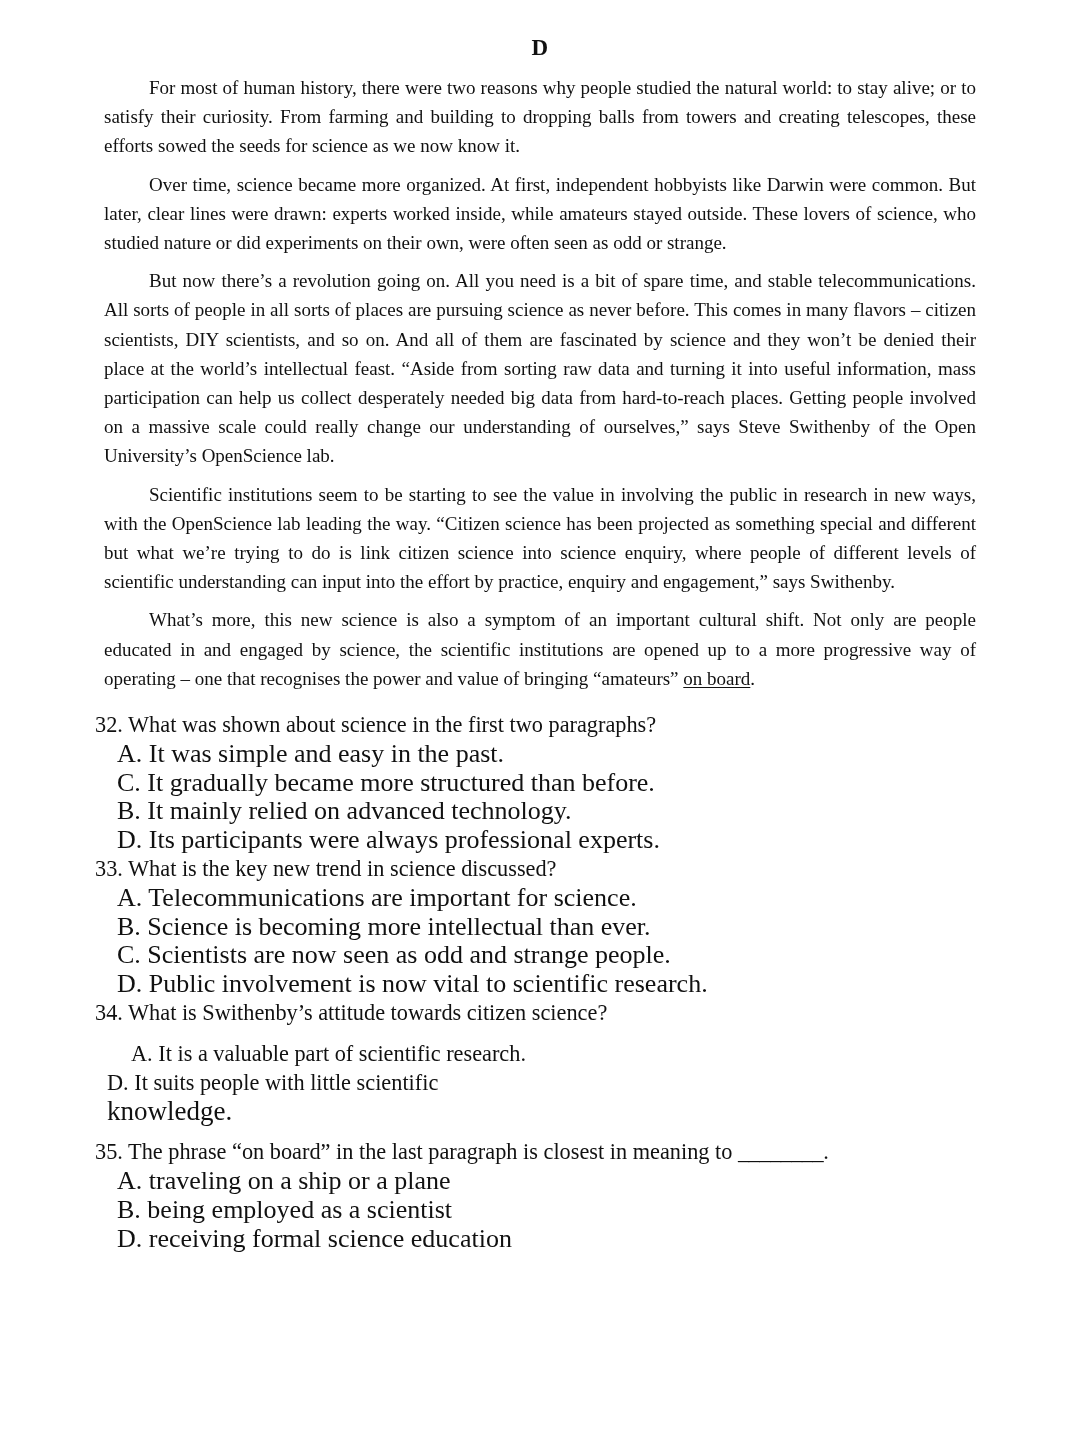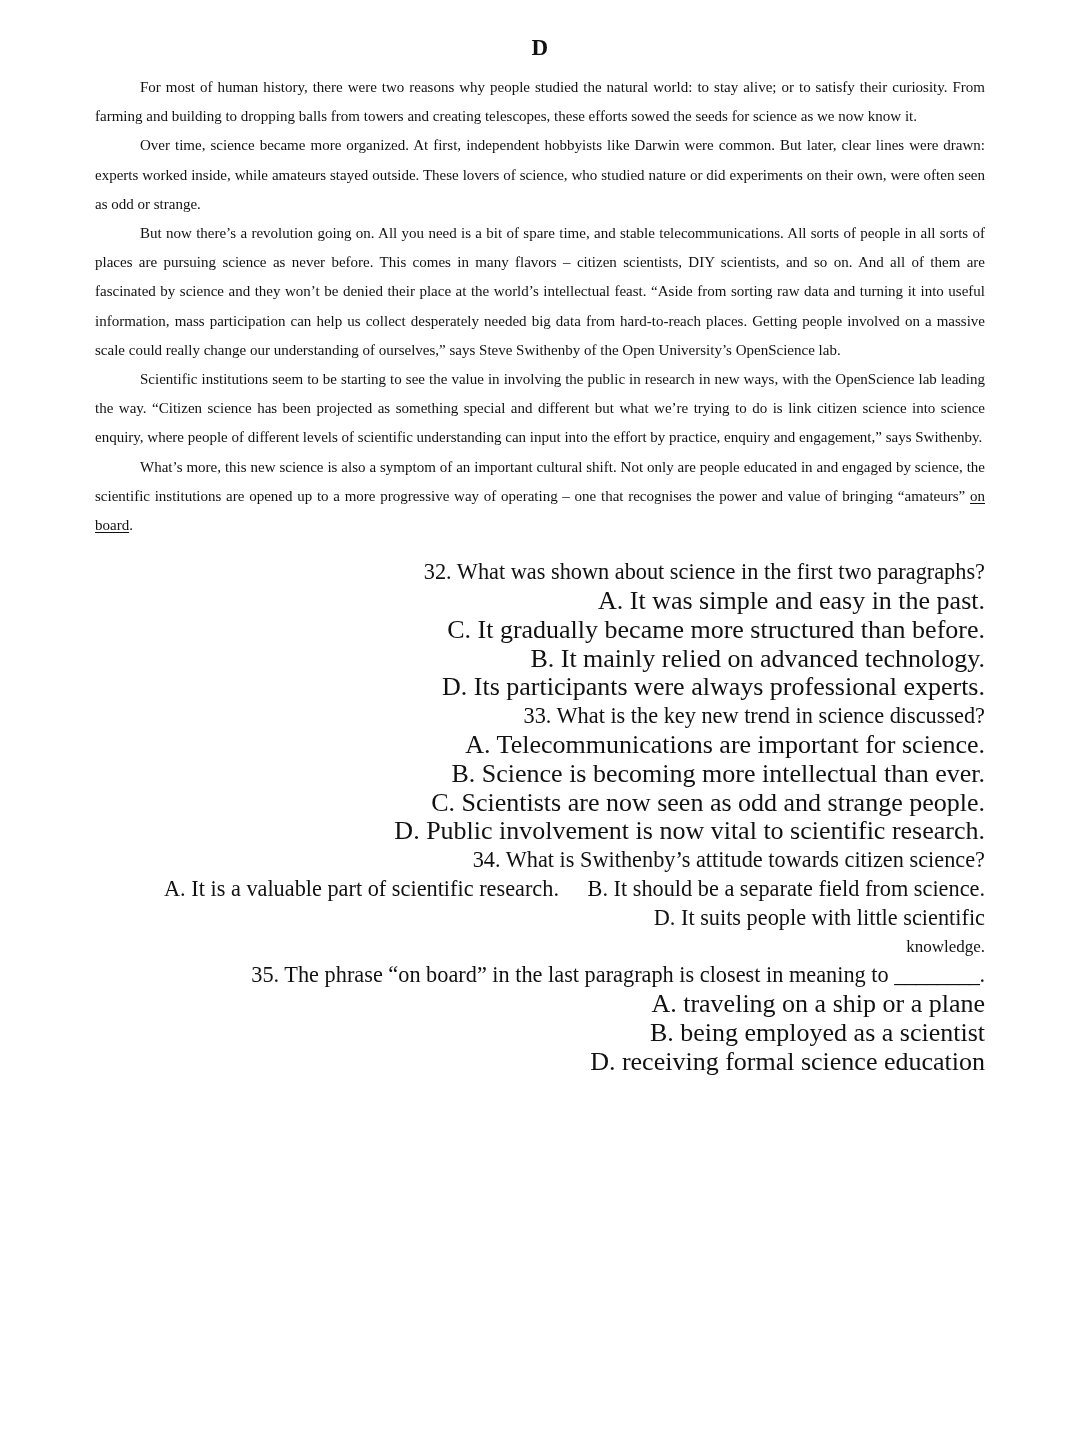--- a/index.html
+++ b/index.html
@@ -28,75 +28,74 @@
     font-weight: bold;
     font-size: 23px;
     line-height: 1;
     margin: 36px 0 0 0;
     letter-spacing: 0.3px;
   }
   .passage {
     margin-top: 14px;
   }
   .passage p {
-    margin: 0;
+    margin: 9px;
     text-align: justify;
     text-justify: inter-word;
     text-indent: 45px;
-    font-size: 15px;
+    font-size: 19px;
     line-height: 29.2px;
     hyphens: none;
   }
   .passage p.last-para {
     text-align: justify;
     font-family: Liberation Serif, serif;
   }
   .underlined {
     text-decoration: underline;
     text-underline-offset: 2px;
   }
   .questions {
     margin-top: 18px;
   }
   .q-block {
     margin: 0 0 0 0;
-    text-align: right;
   }
   .q-stem {
     font-size: 22.3px;
     line-height: 28.8px;
     margin: 0;
     text-indent: 0;
   }
   .opt {
     font-size: 26px;
     line-height: 28.8px;
     margin: 0;
     padding-left: 22px;
   }
   .opt-rows {
-    margin: 0;
+    margin: 12px;
     padding: 0;
   }
   .opt-row {
     display: flex;
     font-size: 22.3px;
     line-height: 28.8px;
   }
   .opt-col-a {
     padding-left: 24px;
     width: 464px;
     box-sizing: border-box;
     flex: 0 0 464px;
   }
   .opt-col-b {
     flex: 1 1 auto;
   }
   .opt-continued {
-    font-size: 17px;
+    font-size: 27px;
     line-height: 28.8px;
     padding-left: 0;
     margin: 0;
   }
   .blank {
     letter-spacing: -0.5px;
   }
 </style>
 </head>
 <body>
@@ -132,21 +131,20 @@
       <p class="opt">C. Scientists are now seen as odd and strange people.</p>
       <p class="opt">D. Public involvement is now vital to scientific research.</p>
     </div>
 
     <div class="q-block">
       <p class="q-stem"><span>34.</span>
         <span>What is Swithenby’s attitude towards citizen science?</span></p>
       <div class="opt-rows">
         <div class="opt-row">
           <span class="opt-col-a">A. It is a valuable part of scientific research.</span>
-          <span class="opt-col-b">B. It should be a separate field from science.</span>
         </div>
         <div class="opt-row">
           <span class="opt-col-b">D. It suits people with little scientific</span>
         </div>
         <p class="opt-continued">knowledge.</p>
       </div>
     </div>
 
     <div class="q-block">
       <p class="q-stem"><span>35.</span>

